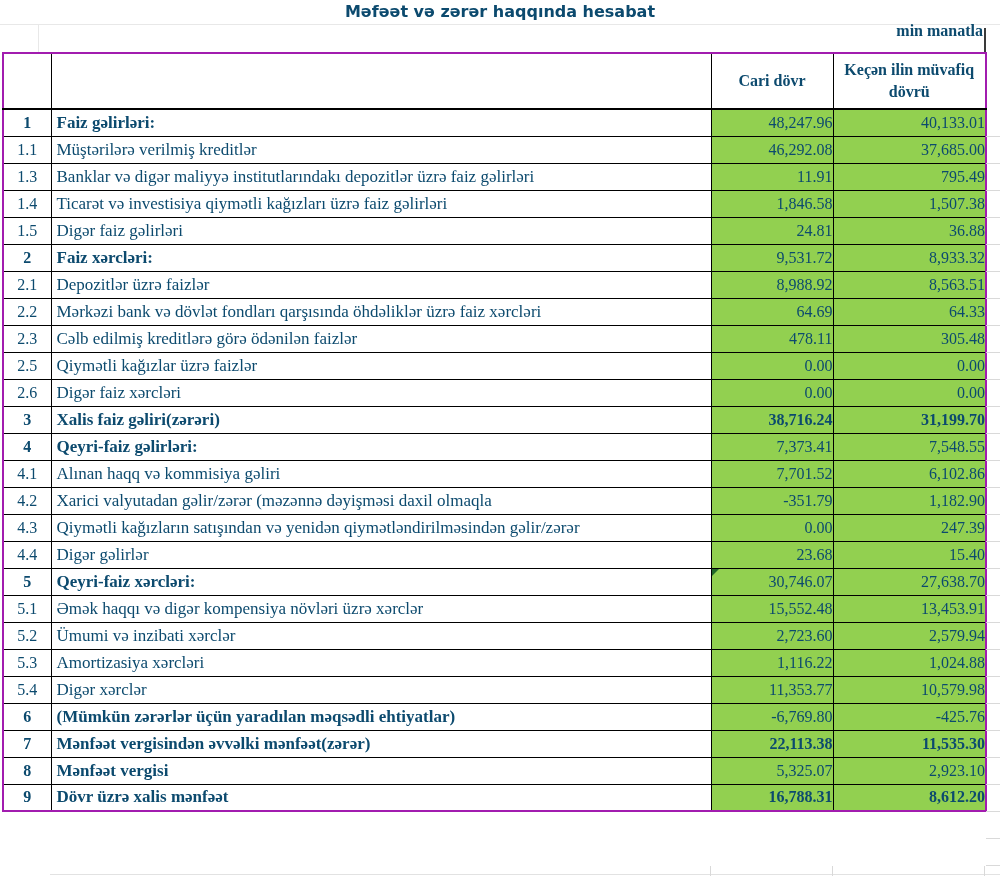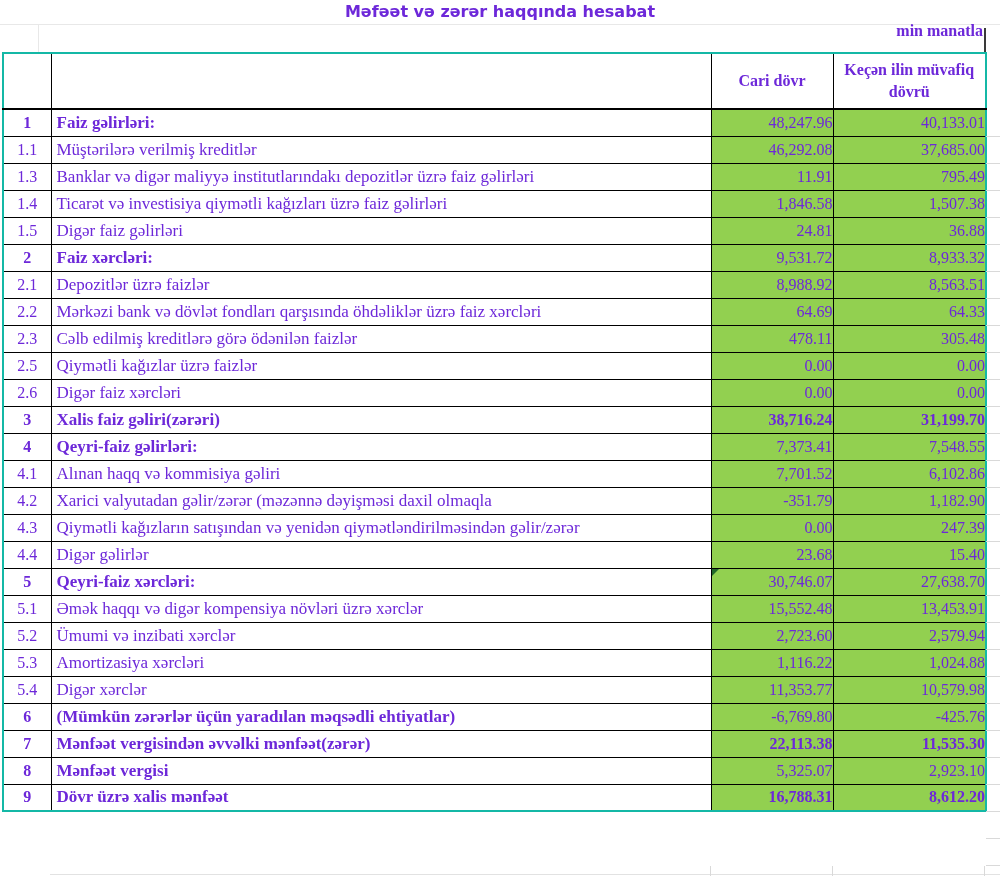--- a/index.html
+++ b/index.html
@@ -1,18 +1,18 @@
 <!DOCTYPE html>
 <html><head>
 <meta charset="utf-8">
 <style>
   html,body{margin:0;padding:0;background:#fff;}
   .page{
     position:relative;width:1000px;height:876px;background:#ffffff;
-    font-family:"Liberation Serif","DejaVu Serif",serif;color:#6d28d9;overflow:hidden;
+    font-family:"Liberation Serif","DejaVu Serif",serif;color:#0c4a6e;overflow:hidden;
   }
   .title{
     position:absolute;top:0;left:0;width:1000px;height:24px;line-height:24px;
     text-align:center;font-family:"DejaVu Sans","Liberation Sans",sans-serif;
     font-weight:bold;font-size:16px;
   }
   .unit-note{
     position:absolute;top:18px;right:17px;height:26px;line-height:26px;
     font-weight:bold;font-size:16px;
   }
@@ -24,21 +24,21 @@
     position:absolute;top:110px;left:986px;width:14px;height:756px;
     background:repeating-linear-gradient(to bottom,transparent 0,transparent 26px,#d9d9d9 26px,#d9d9d9 27px);
   }
   .grid-h-bottom{position:absolute;top:874px;left:50px;width:950px;height:1px;background:#e2e2e2;}
   .stub{position:absolute;top:866px;width:1px;height:10px;background:#d9d9d9;}
   .stub-1{left:710px;} .stub-2{left:832px;} .stub-3{left:984px;}
 
   table.sheet{
     position:absolute;top:52px;left:2px;width:983px;
     border-collapse:collapse;table-layout:fixed;
-    border:2px solid #14b8a6;
+    border:2px solid #a21caf;
   }
   .sheet th,.sheet td{
     border:1px solid #000;overflow:hidden;white-space:nowrap;
     font-size:16px;padding:0;
   }
   .sheet thead th{
     height:54px;font-weight:bold;vertical-align:middle;text-align:center;
     border-bottom:2px solid #000;font-size:16px;line-height:1.35;
     white-space:normal;
   }

